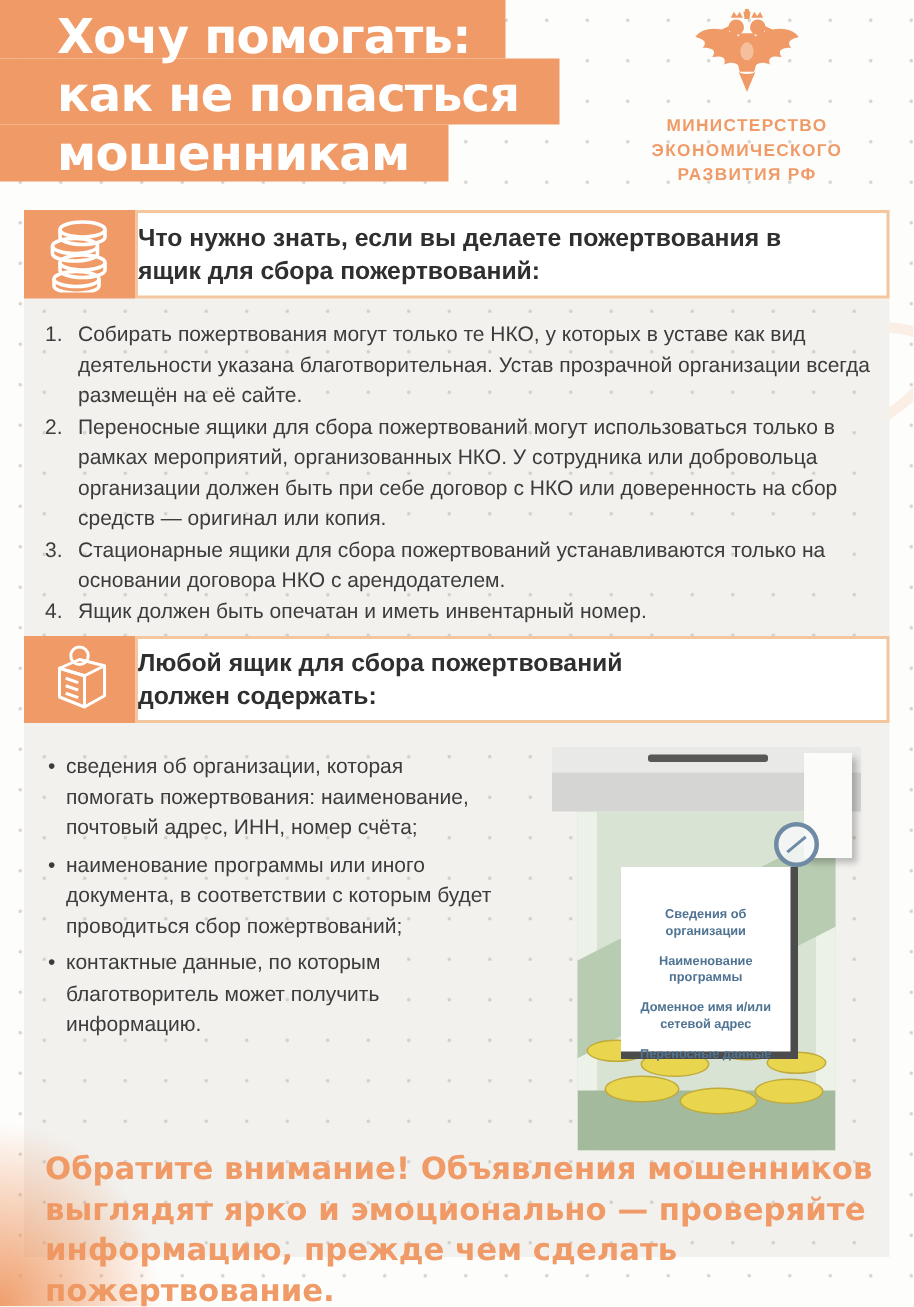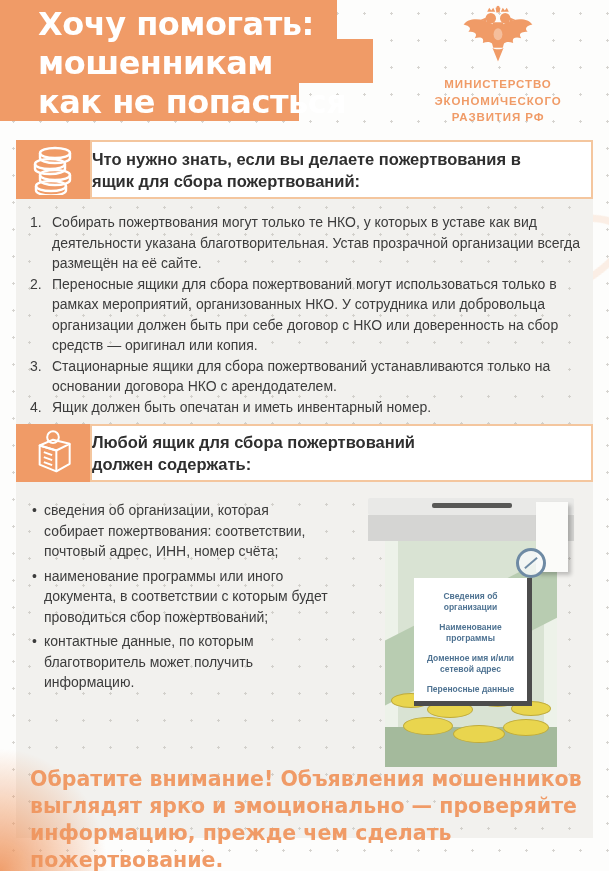--- a/index.html
+++ b/index.html
@@ -72,21 +72,21 @@
   .boxbody { position:absolute; left:19px; top:49px; width:172px; height:226px;
              background:#d9e3d3; overflow:hidden; }
   .strip-l { position:absolute; left:0; top:0; width:13px; height:100%; background:#edf2e9; }
   .strip-r { position:absolute; right:0; top:0; width:13px; height:100%; background:#edf2e9; }
   .diag { position:absolute; left:-50px; top:52px; width:300px; height:58px; background:#b8ccb1;
           transform:rotate(-27deg); }
   .base { position:absolute; left:0; bottom:0; width:100%; height:40px; background:#a4ba9c; }
   .coin { position:absolute; border-radius:50%; background:#e9d54e; border:1.5px solid #bfab3c; }
   .paper { position:absolute; left:48px; top:86px; width:118px; height:128px; background:#ffffff;
            border-right:5px solid #4c4c4c; border-bottom:5px solid #4c4c4c;
-           padding-top:13px; text-align:center; z-index:3; }
+           padding-top:26px; text-align:center; z-index:3; }
   .paper .plabel { font-weight:700; font-size:8.5px; line-height:10.5px; color:#4f7392;
                    margin:0 6px 10px; }
   .seal-tag { position:absolute; left:170px; top:10px; width:32px; height:70px; background:#fbfbf9;
               box-shadow:3px 3px 4px rgba(0,0,0,0.22); z-index:4; }
   .seal-stamp { position:absolute; left:150px; top:56px; width:30px; height:30px; border-radius:50%;
                 border:3px solid #6e8aa4; background:rgba(246,248,249,0.85); z-index:5; }
   .seal-stamp::after { content:""; position:absolute; left:4px; top:11px; width:16px; height:2px;
                        background:#6e8aa4; transform:rotate(-40deg); }
 
   
@@ -121,22 +121,22 @@
     </g>
   </svg>
 
   <div class="panel"></div>
 
   <div class="hdr-step s1"></div>
   <div class="hdr-step s2"></div>
   <div class="hdr-step s3"></div>
   <div class="hdr-title">
     <div>Хочу помогать:</div>
+    <div>как не попасться</div>
     <div>мошенникам</div>
-    <div>как не попасться</div>
   </div>
 
   <div class="ministry">
     <svg width="80" height="62" viewBox="0 0 100 74" fill="#f09b67">
       <path d="M47,3 h6 l-1,6 h-4 z"></path>
       <circle cx="50" cy="2.5" r="2"></circle>
       <path d="M36.5,8 l2.5,-5 2.5,3.5 2.5,-3.5 2.5,5 z"></path>
       <path d="M53.5,8 l2.5,-5 2.5,3.5 2.5,-3.5 2.5,5 z"></path>
       <circle cx="41" cy="16" r="6.5"></circle>
       <circle cx="59" cy="16" r="6.5"></circle>
@@ -185,21 +185,21 @@
       <path d="M14,21 L30,14 L50,19 L34,27 Z"></path>
       <path d="M14,21 L14,44 L34,52 L34,27 Z"></path>
       <path d="M50,19 L50,43 L34,52"></path>
       <path d="M19,29 l10,3.5 M19,35 l10,3.5 M19,41 l10,3.5"></path>
     </svg>
   </div>
   <div class="head-box box-contain">
     <div class="txt">Любой ящик для сбора пожертвований должен содержать:</div>
   </div>
   <ul class="bullets body-text">
-    <li>сведения об организации, которая собирает пожертвования: соответствии, почтовый адрес, ИНН, номер счёта;</li>
+    <li>сведения об организации, которая помогать пожертвования: наименование, почтовый адрес, ИНН, номер счёта;</li>
     <li>наименование программы или иного документа, в соответствии с которым будет проводиться сбор пожертвований;</li>
     <li>контактные данные, по которым благотворитель может получить информацию.</li>
   </ul>
 
   <div class="illus">
     <div class="boxbody">
       <div class="strip-l"></div>
       <div class="strip-r"></div>
       <div class="diag"></div>
       <div class="base"></div>

